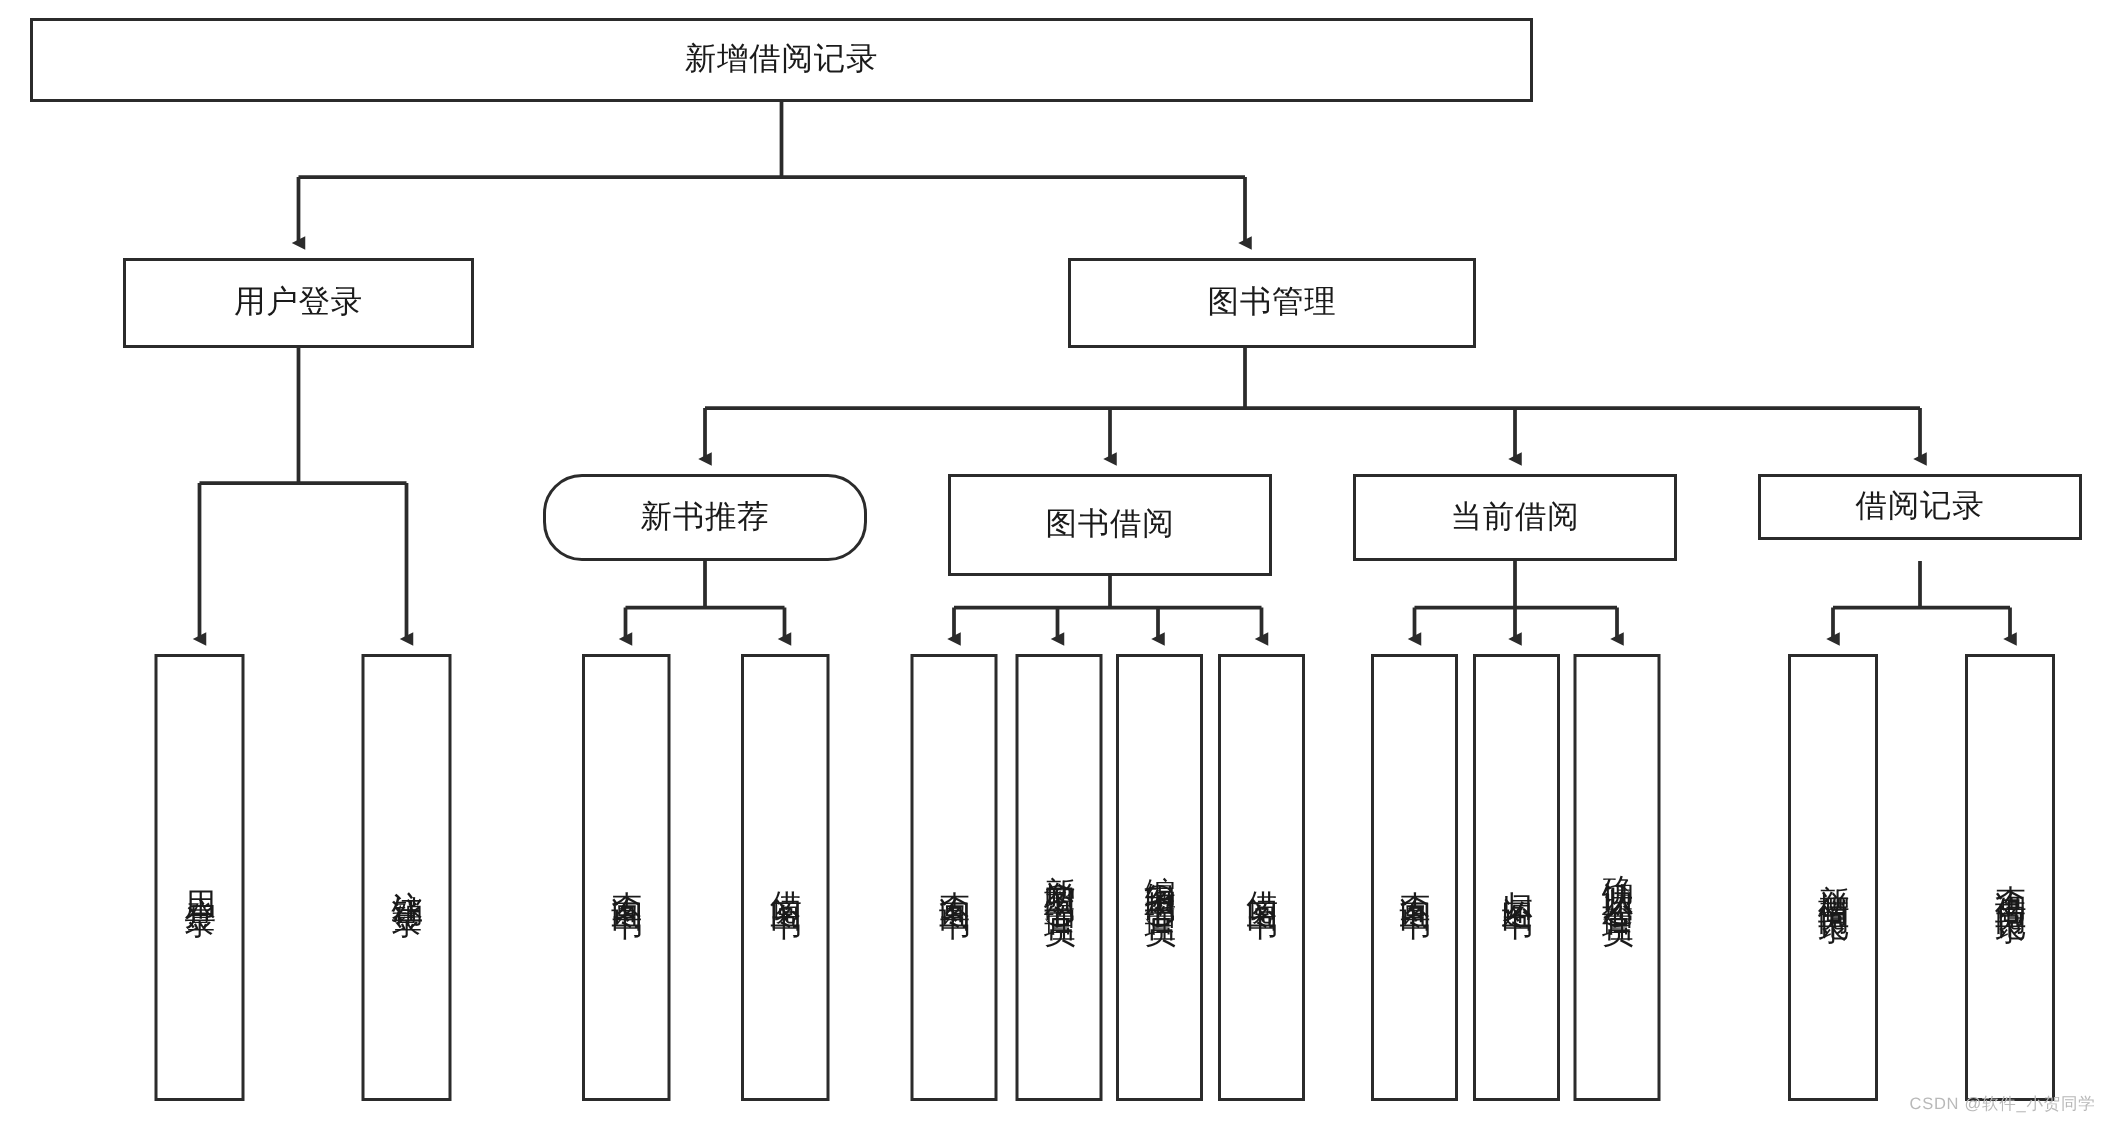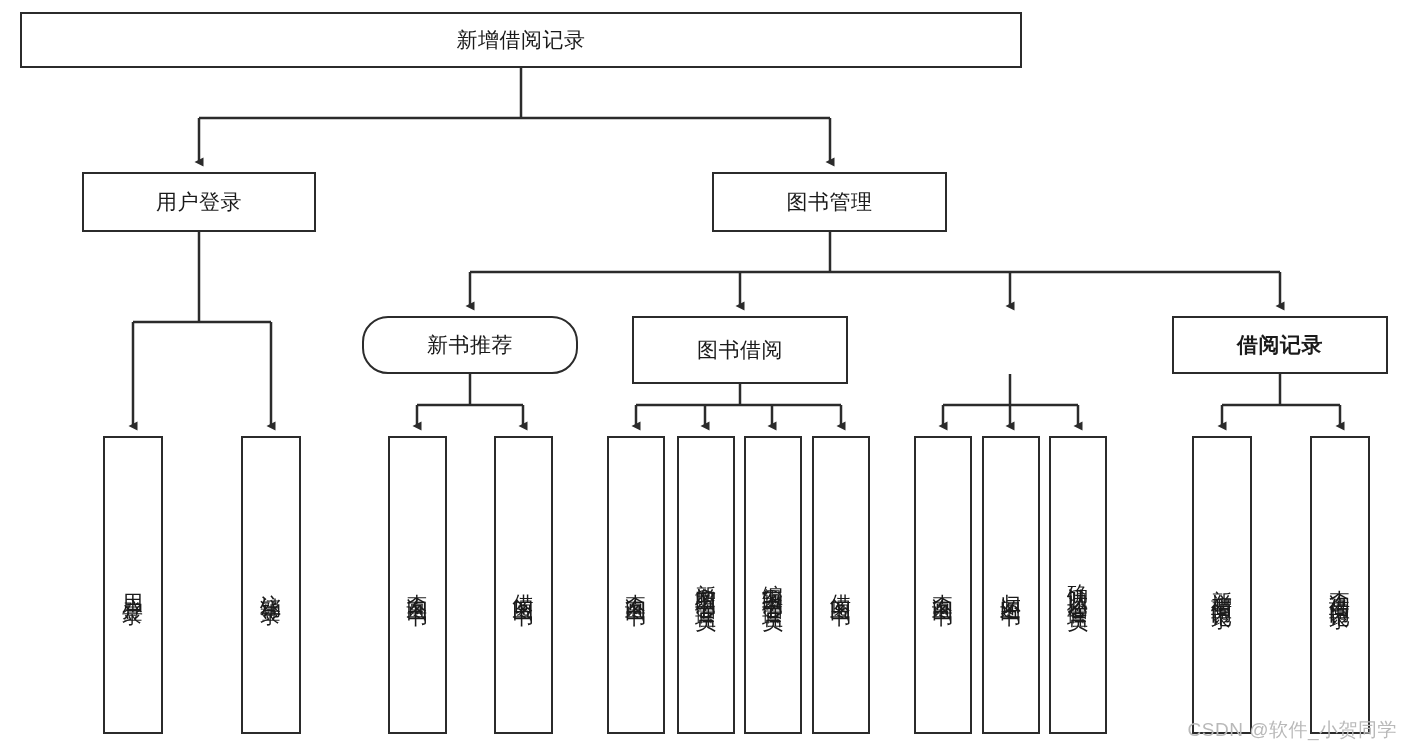--- a/index.html
+++ b/index.html
@@ -52,21 +52,21 @@
     text-orientation: upright;
     font-size: 21px;
     letter-spacing: 4px;
     line-height: 1;
     white-space: nowrap;
   }
   .watermark {
     position: absolute;
     right: 8px;
     bottom: 4px;
-    font-size: 19px;
+    font-size: 11px;
     color: #b9b9b9;
     white-space: nowrap;
     letter-spacing: 0.5px;
   }
 </style>
 </head>
 <body>
 
 <div id="diagram-root">
 
@@ -122,31 +122,34 @@
     </g>
   </svg>
 
   <div class="node" style="left:20px; top:12px; width:1002px; height:56px;">
     <span class="node-label">新增借阅记录</span>
   </div>
 
   <div class="node" style="left:82px; top:172px; width:234px; height:60px;">
     <span class="node-label">用户登录</span>
   </div>
-  <div class="node" style="left:712px; top:172px; width:235px; height:60px;">
+  <div class="node" style="left:712px; top:172px; width:272px; height:60px;">
     <span class="node-label">图书管理</span>
   </div>
 
   <div class="node" style="left:362px; top:316px; width:216px; height:58px;border-radius:26px;">
     <span class="node-label">新书推荐</span>
   </div>
   <div class="node" style="left:632px; top:316px; width:216px; height:68px;">
     <span class="node-label">图书借阅</span>
   </div>
-  <div class="node" style="left:1172px; top:316px; width:216px; height:58px;font-weight:bold;">
+  <div class="node" style="left:902px; top:316px; width:216px; height:58px;">
+    <span class="node-label">当前借阅</span>
+  </div>
+  <div class="node" style="left:1172px; top:316px; width:216px; height:44px;">
     <span class="node-label">借阅记录</span>
   </div>
 
   <div class="node leaf" style="left:103px; top:436px; width:60px; height:298px;">
     <span class="node-label">用户登录</span>
   </div>
   <div class="node leaf" style="left:241px; top:436px; width:60px; height:298px;">
     <span class="node-label">注销登录</span>
   </div>
 

